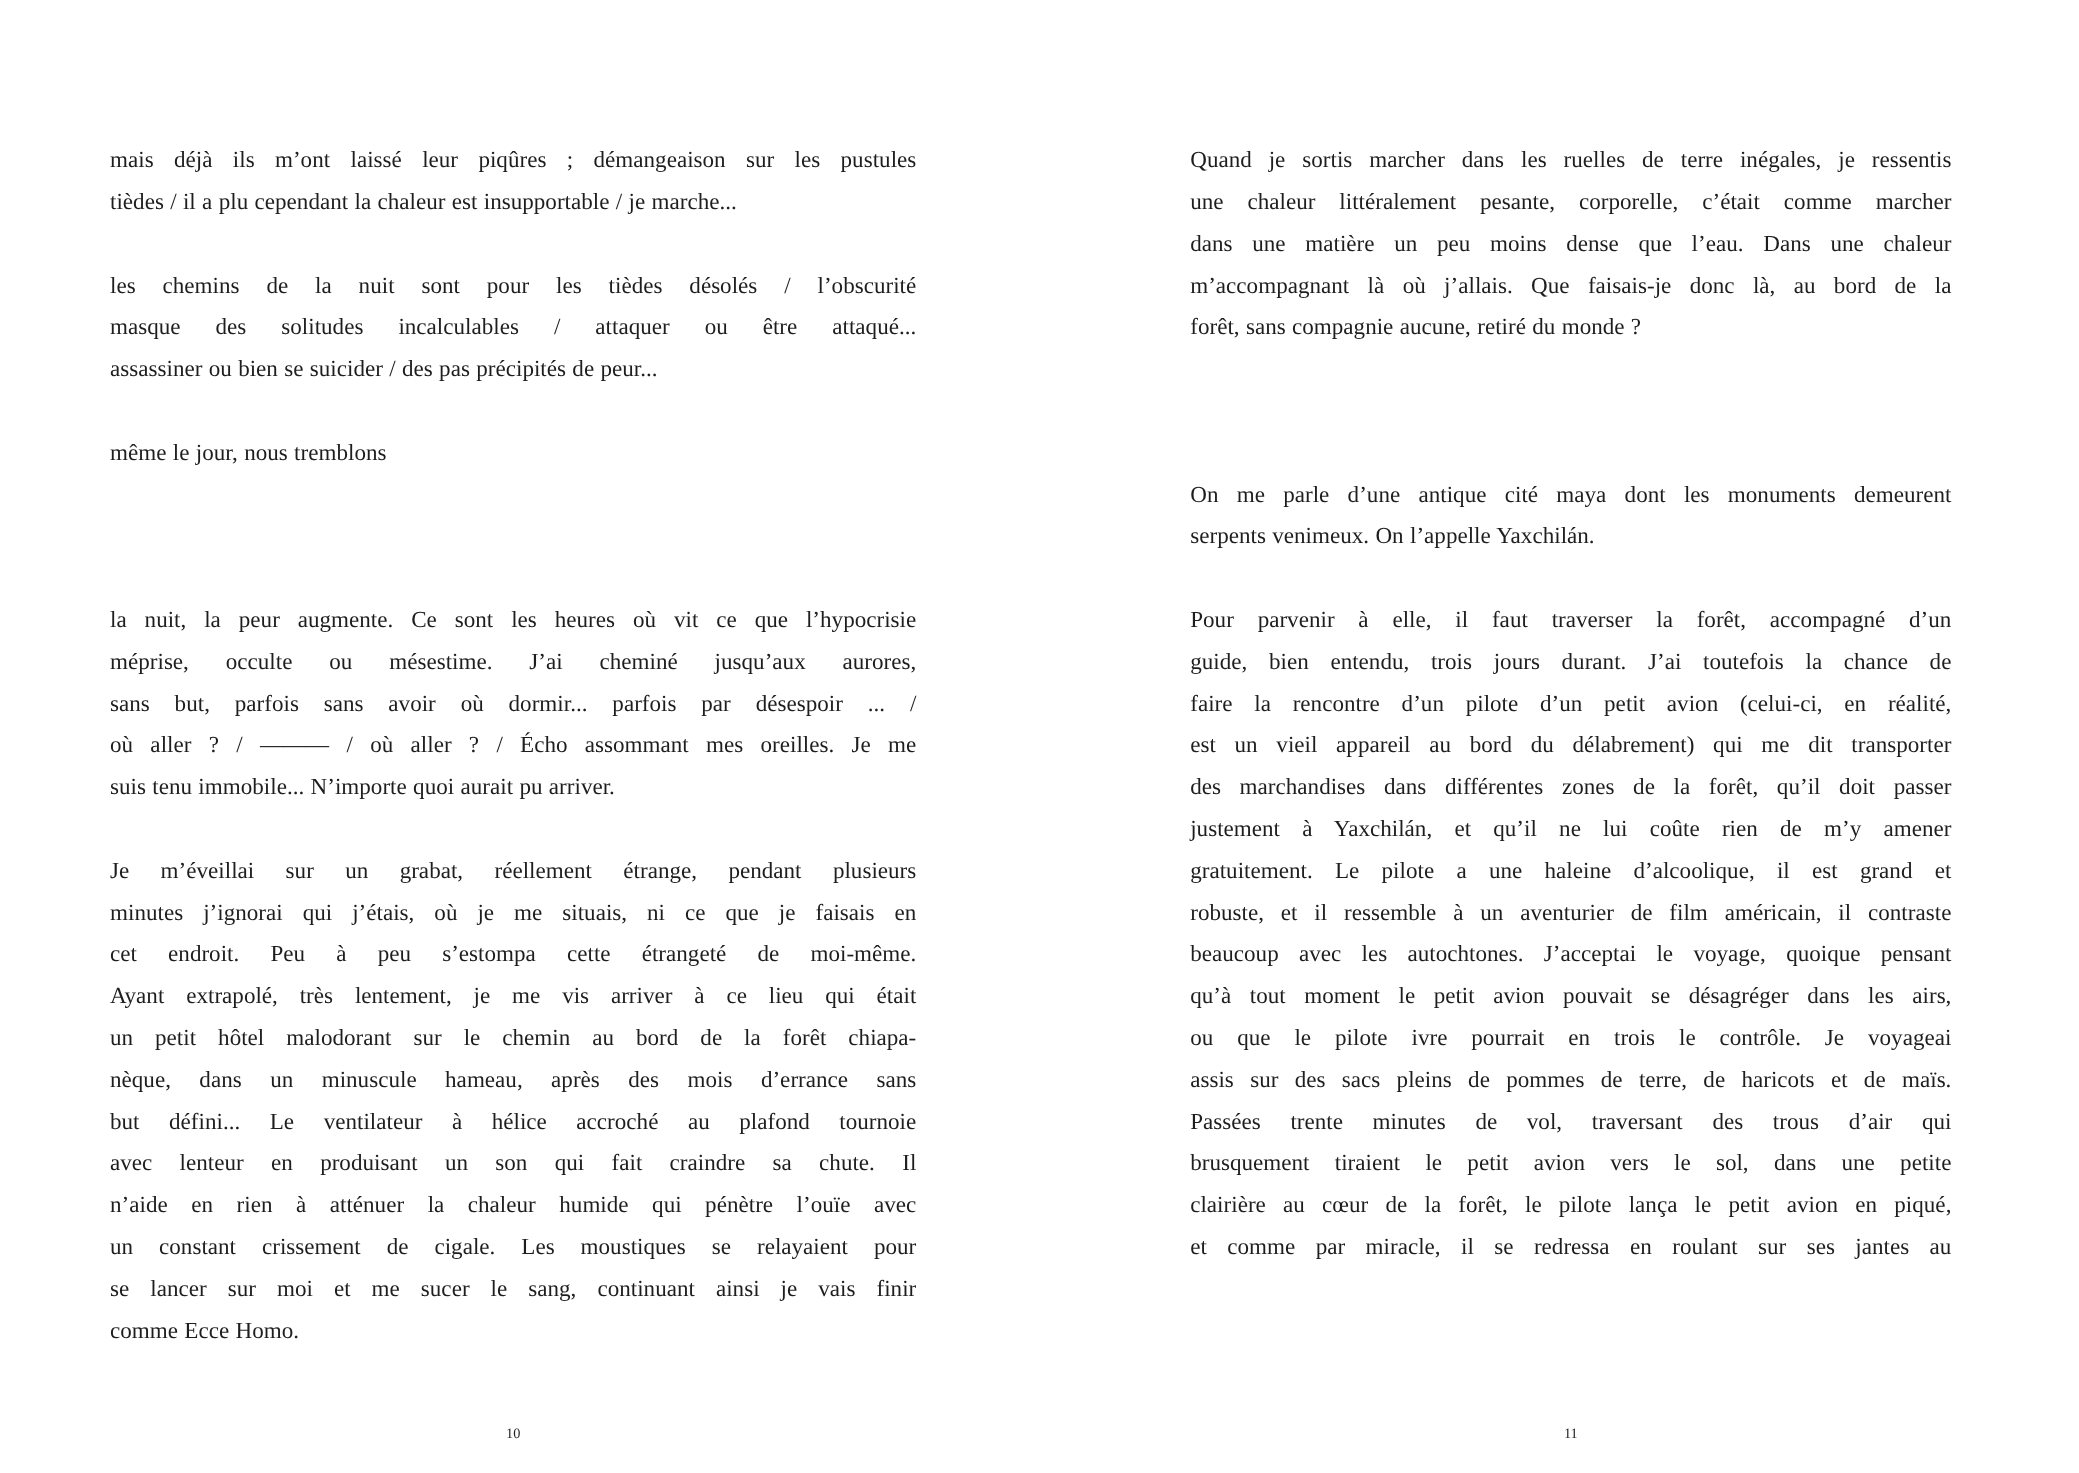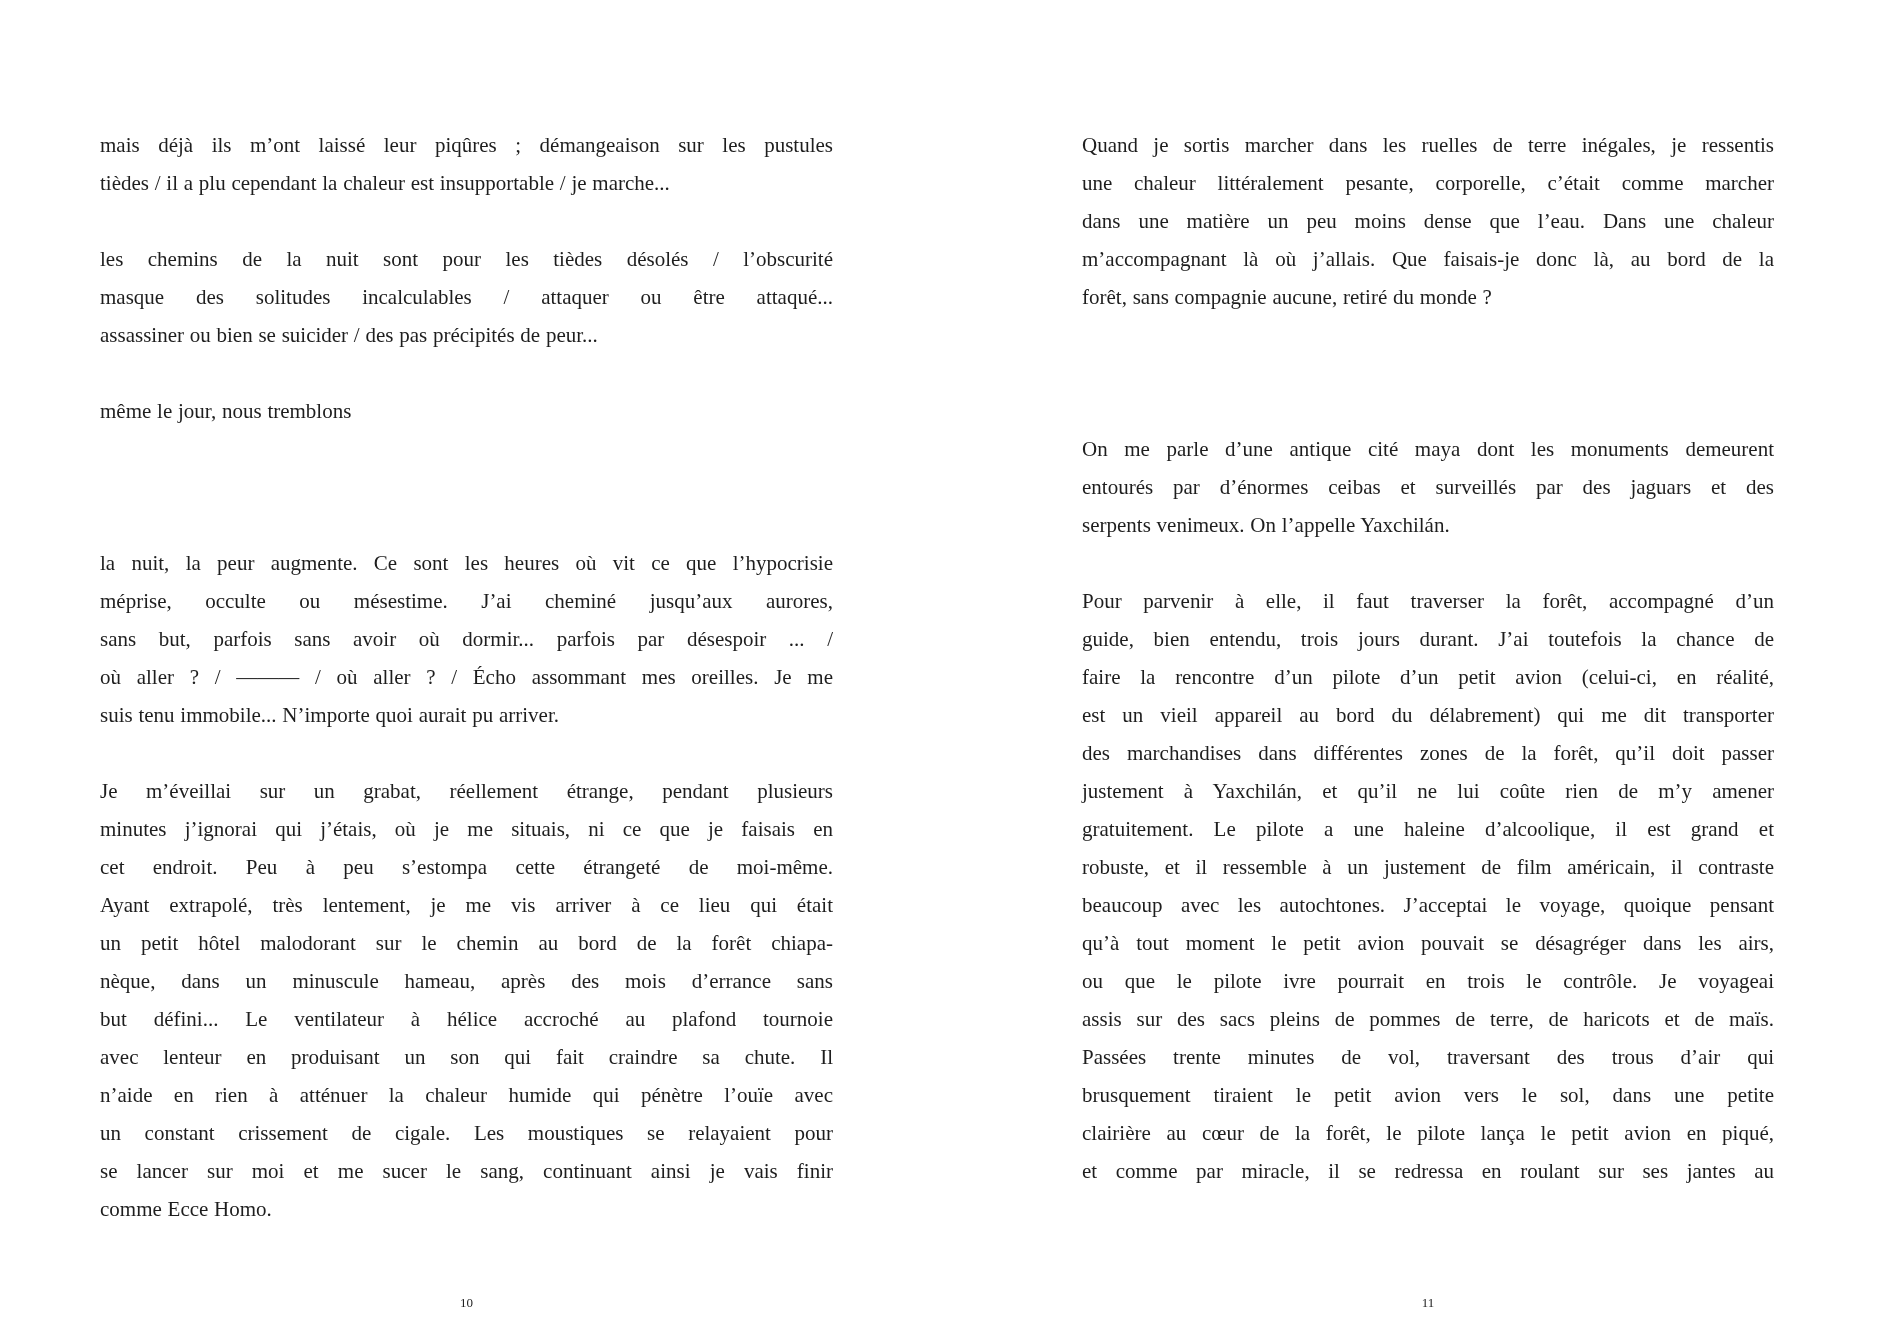--- a/index.html
+++ b/index.html
@@ -101,32 +101,31 @@
     <div class="textcol">
       <div class="para">
           <div class="line">Quand je sortis marcher dans les ruelles de terre inégales, je ressentis</div>
           <div class="line">une chaleur littéralement pesante, corporelle, c’était comme marcher</div>
           <div class="line">dans une matière un peu moins dense que l’eau. Dans une chaleur</div>
           <div class="line">m’accompagnant là où j’allais. Que faisais-je donc là, au bord de la</div>
           <div class="line last">forêt, sans compagnie aucune, retiré du monde ?</div>
         </div>
       <div class="para gap-large">
           <div class="line">On me parle d’une antique cité maya dont les monuments demeurent</div>
-          <div class="line">entourés par d’énormes ceibas et surveillés par des jaguars et des</div>
           <div class="line last">serpents venimeux. On l’appelle Yaxchilán.</div>
         </div>
       <div class="para">
           <div class="line">Pour parvenir à elle, il faut traverser la forêt, accompagné d’un</div>
           <div class="line">guide, bien entendu, trois jours durant. J’ai toutefois la chance de</div>
           <div class="line">faire la rencontre d’un pilote d’un petit avion (celui-ci, en réalité,</div>
           <div class="line">est un vieil appareil au bord du délabrement) qui me dit transporter</div>
           <div class="line">des marchandises dans différentes zones de la forêt, qu’il doit passer</div>
           <div class="line">justement à Yaxchilán, et qu’il ne lui coûte rien de m’y amener</div>
           <div class="line">gratuitement. Le pilote a une haleine d’alcoolique, il est grand et</div>
-          <div class="line">robuste, et il ressemble à un justement de film américain, il contraste</div>
+          <div class="line">robuste, et il ressemble à un aventurier de film américain, il contraste</div>
           <div class="line">beaucoup avec les autochtones. J’acceptai le voyage, quoique pensant</div>
           <div class="line">qu’à tout moment le petit avion pouvait se désagréger dans les airs,</div>
           <div class="line">ou que le pilote ivre pourrait en trois le contrôle. Je voyageai</div>
           <div class="line">assis sur des sacs pleins de pommes de terre, de haricots et de maïs.</div>
           <div class="line">Passées trente minutes de vol, traversant des trous d’air qui</div>
           <div class="line">brusquement tiraient le petit avion vers le sol, dans une petite</div>
           <div class="line">clairière au cœur de la forêt, le pilote lança le petit avion en piqué,</div>
           <div class="line">et comme par miracle, il se redressa en roulant sur ses jantes au</div>
         </div>
     </div>

